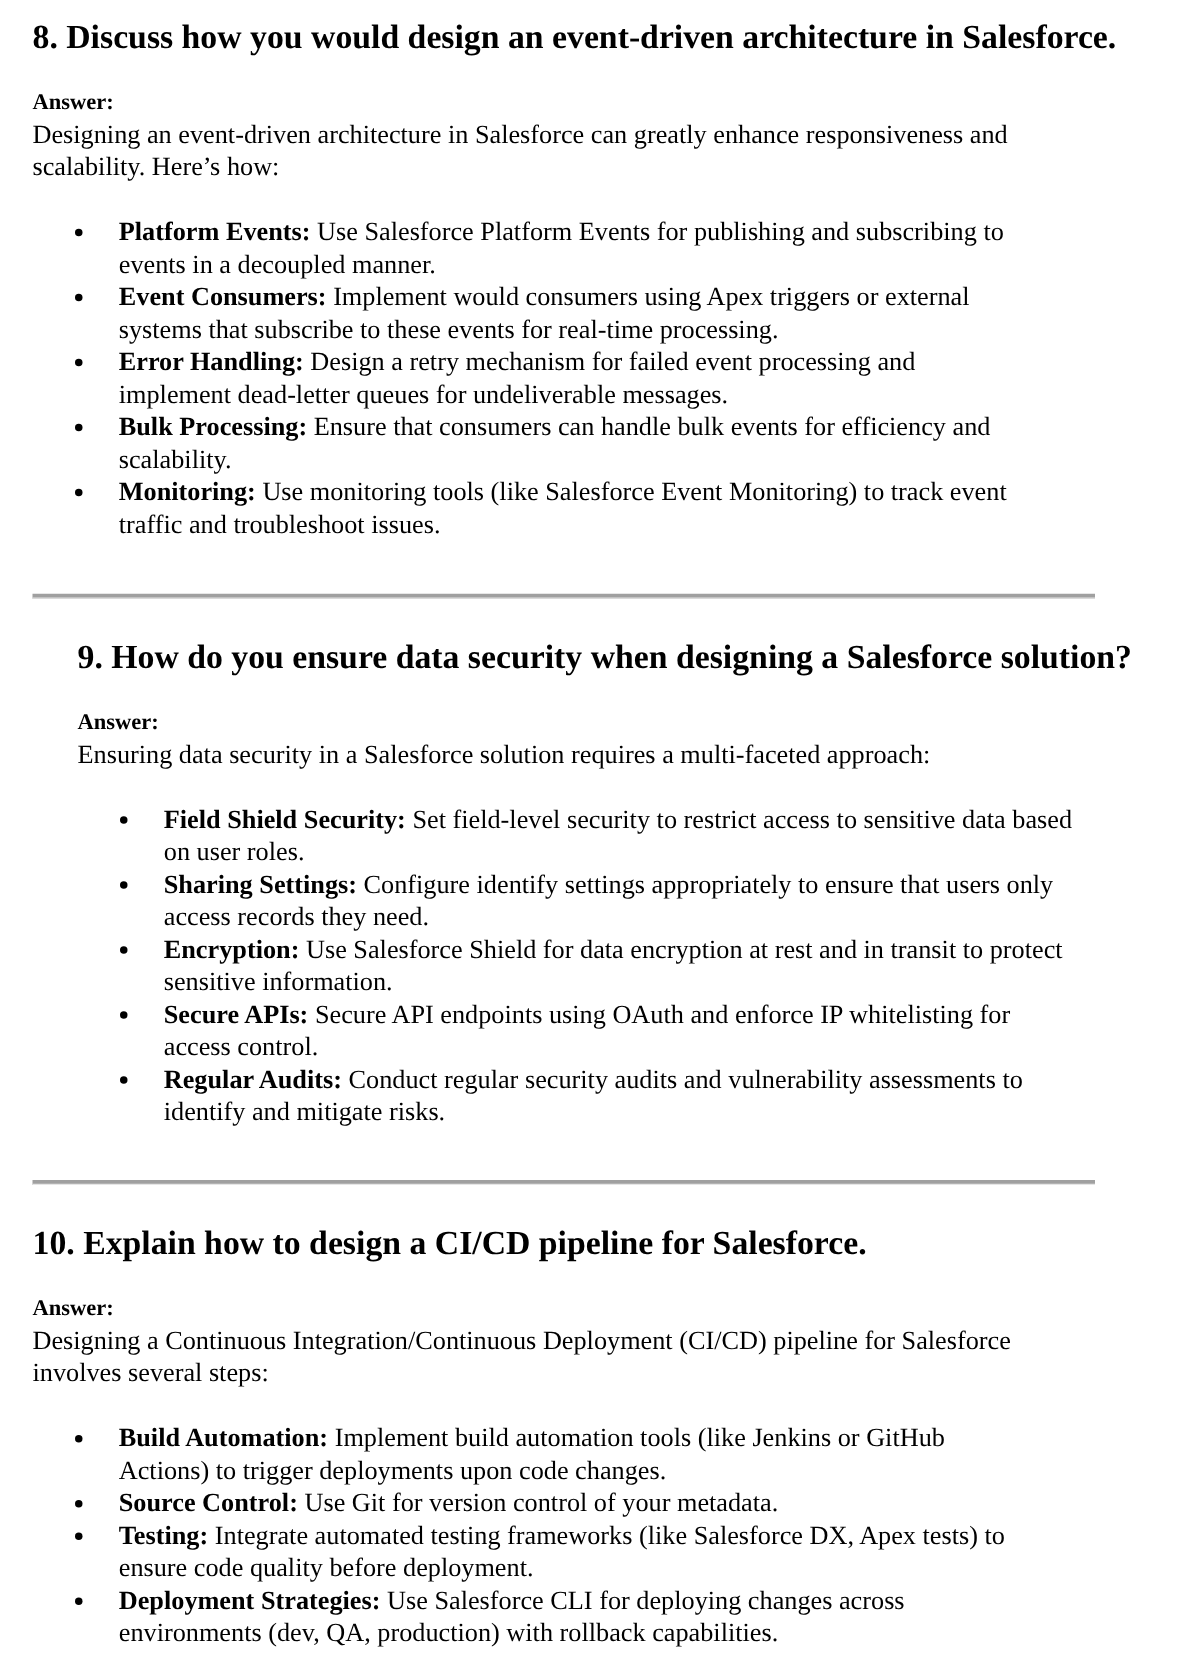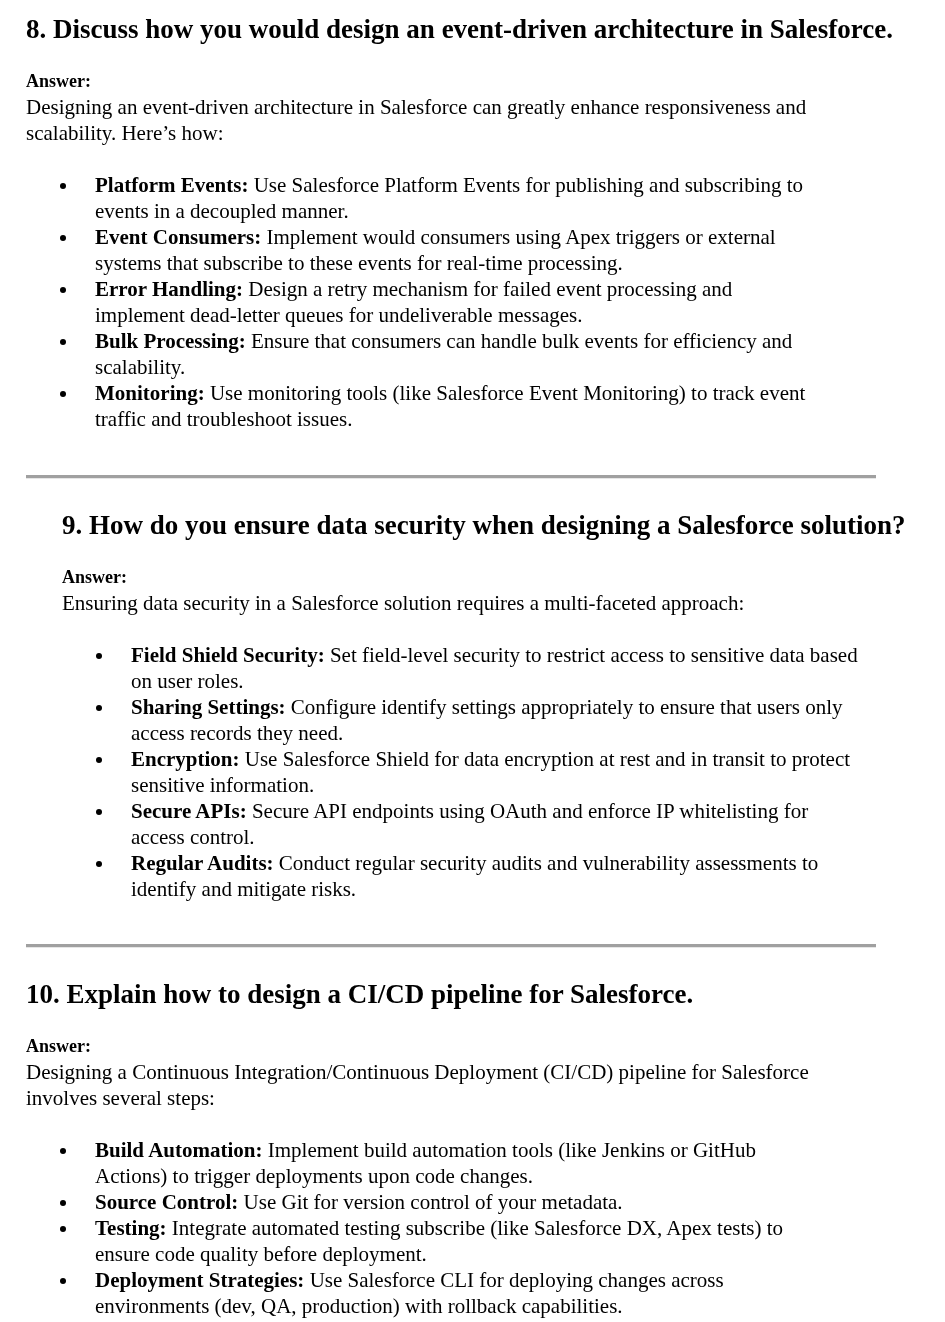--- a/index.html
+++ b/index.html
@@ -113,18 +113,18 @@
   <div class="section" style="position:absolute;top:981px;left:0;width:850px;">
     <p class="q-title">10. Explain how to design a CI/CD pipeline for Salesforce.</p>
     <p class="answer-label" style="margin-top:26px;">Answer:</p>
     <p class="intro">
       <span>Designing a Continuous Integration/Continuous Deployment (CI/CD) pipeline for Salesforce</span><br>
       <span>involves several steps:</span>
     </p>
     <ul class="bullets" style="margin-top:26px;">
       <li><span class="dot"></span><b>Build Automation:</b><span> Implement build automation tools (like Jenkins or GitHub</span><br><span>Actions) to trigger deployments upon code changes.</span></li>
       <li><span class="dot"></span><b>Source Control:</b><span> Use Git for version control of your metadata.</span></li>
-      <li><span class="dot"></span><b>Testing:</b><span> Integrate automated testing subscribe (like Salesforce DX, Apex tests) to</span><br><span>ensure code quality before deployment.</span></li>
+      <li><span class="dot"></span><b>Testing:</b><span> Integrate automated testing frameworks (like Salesforce DX, Apex tests) to</span><br><span>ensure code quality before deployment.</span></li>
       <li><span class="dot"></span><b>Deployment Strategies:</b><span> Use Salesforce CLI for deploying changes across</span><br><span>environments (dev, QA, production) with rollback capabilities.</span></li>
     </ul>
   </div>
 
 </div>
 
 </body></html>

